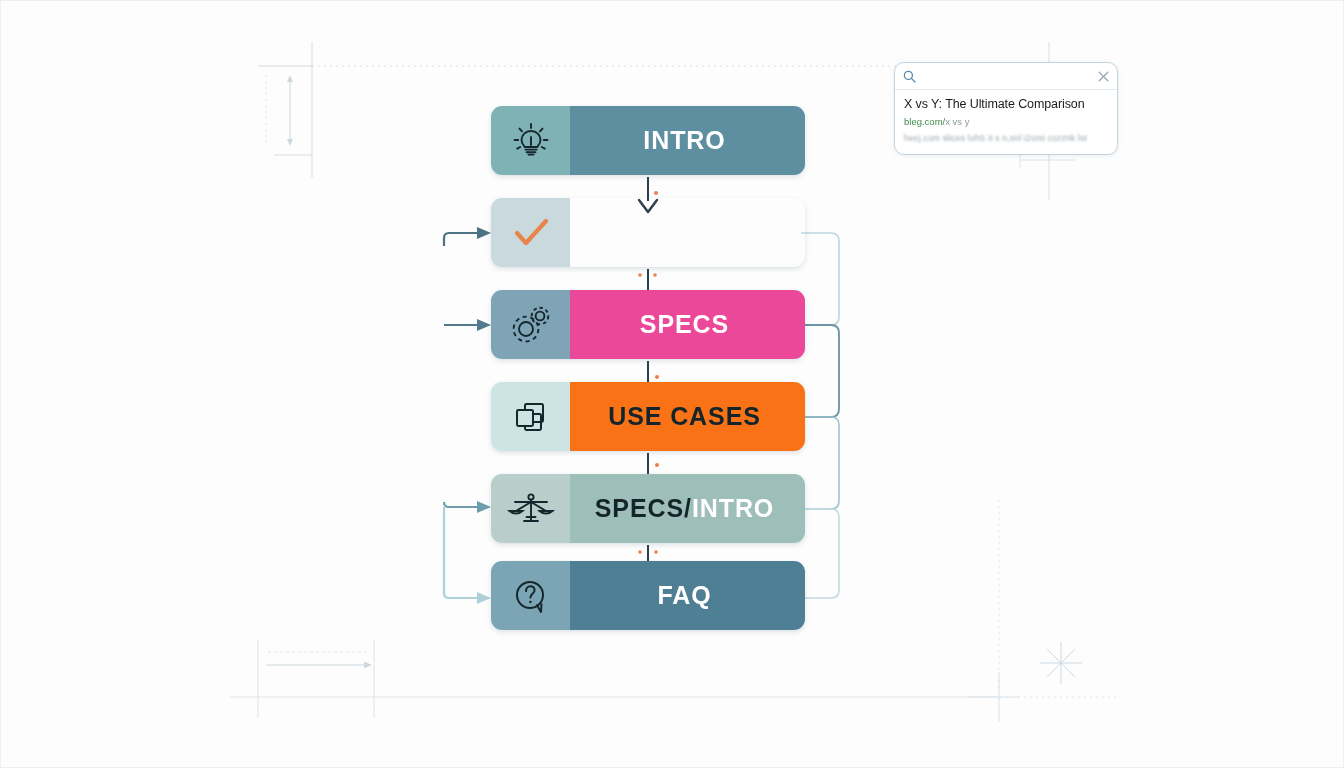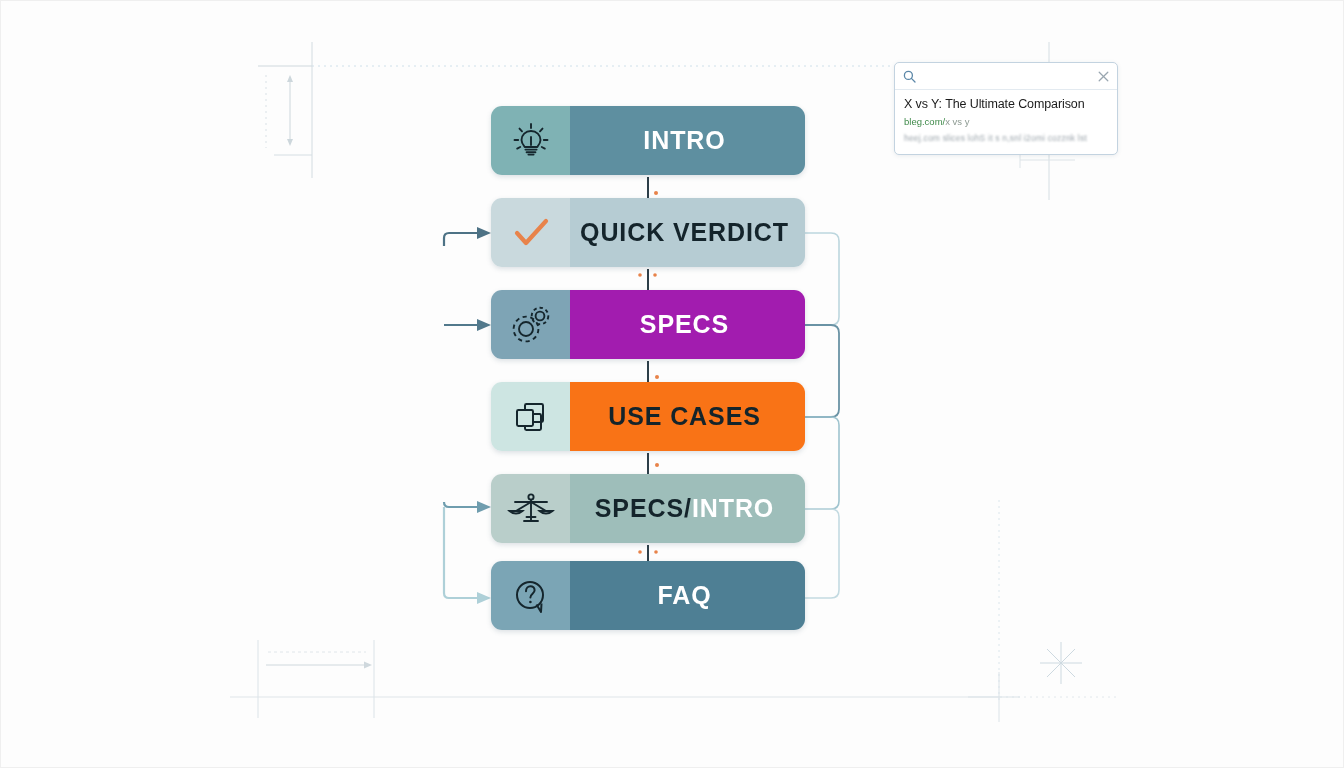--- a/index.html
+++ b/index.html
@@ -84,21 +84,21 @@
   .label-light { color: #ffffff; }
 
   
   .n-intro  .icon-pane { background: #7fb2b4; }
   .n-intro  .body-pane { background: #5e8fa0; }
 
   .n-verdict .icon-pane { background: #c9d9dd; }
   .n-verdict .body-pane { background: #b6ccd3; }
 
   .n-specs  .icon-pane { background: #7ea4b5; }
-  .n-specs  .body-pane { background: #a21caf; }
+  .n-specs  .body-pane { background: #ec4899; }
 
   .n-usecases .icon-pane { background: #cde5e2; }
   .n-usecases .body-pane { background: #f97316; }
 
   .n-proscons .icon-pane { background: #b9ceca; }
   .n-proscons .body-pane { background: #9ebeba; }
 
   .n-faq    .icon-pane { background: #7ba5b5; }
   .n-faq    .body-pane { background: #4e7f94; }
 
@@ -124,21 +124,21 @@
 
   
   #search-card {
     position: absolute;
     left: 894px;
     top: 62px;
     width: 224px;
     height: 93px;
     background: #ffffff;
     border: 1px solid #c3d3e0;
-    border-radius: 5px;
+    border-radius: 10px;
     box-shadow: 0 1px 4px rgba(70,90,110,0.10);
     overflow: hidden;
   }
 
   #search-row {
     height: 27px;
     border-bottom: 1px solid #e3eaf0;
     display: flex;
     align-items: center;
     padding: 0 7px 0 8px;
@@ -301,23 +301,20 @@
       <polyline points="11,25 20,37 29,25" stroke="#2d3f49" stroke-width="2.4" fill="none" stroke-linecap="round" stroke-linejoin="round"></polyline>
       <circle cx="28" cy="18" r="2" fill="#e8834a"></circle>
     </svg>
 
     <div class="node n-verdict" style="top:92px">
       <div class="icon-pane">
         <svg width="44" height="44" viewBox="0 0 44 44">
           <polyline points="8,22 17,32 37,10" stroke="#e8834a" stroke-width="4.2" fill="none" stroke-linecap="round" stroke-linejoin="round"></polyline>
         </svg>
       </div>
-      <div class="body-pane">
-        <span class="label label-dark">QUICK VERDICT</span>
-      </div>
     </div>
 
     <svg class="down-arrow" style="top:161px" viewBox="0 0 40 46">
       <line x1="20" y1="2" x2="20" y2="26" stroke="#2d3f49" stroke-width="2"></line>
       <polyline points="11,25 20,37 29,25" stroke="#2d3f49" stroke-width="2.4" fill="none" stroke-linecap="round" stroke-linejoin="round"></polyline>
       <circle cx="12" cy="8" r="1.8" fill="#e8834a"></circle>
       <circle cx="27" cy="8" r="1.8" fill="#e8834a"></circle>
     </svg>
 
     <div class="node n-specs" style="top:184px">

